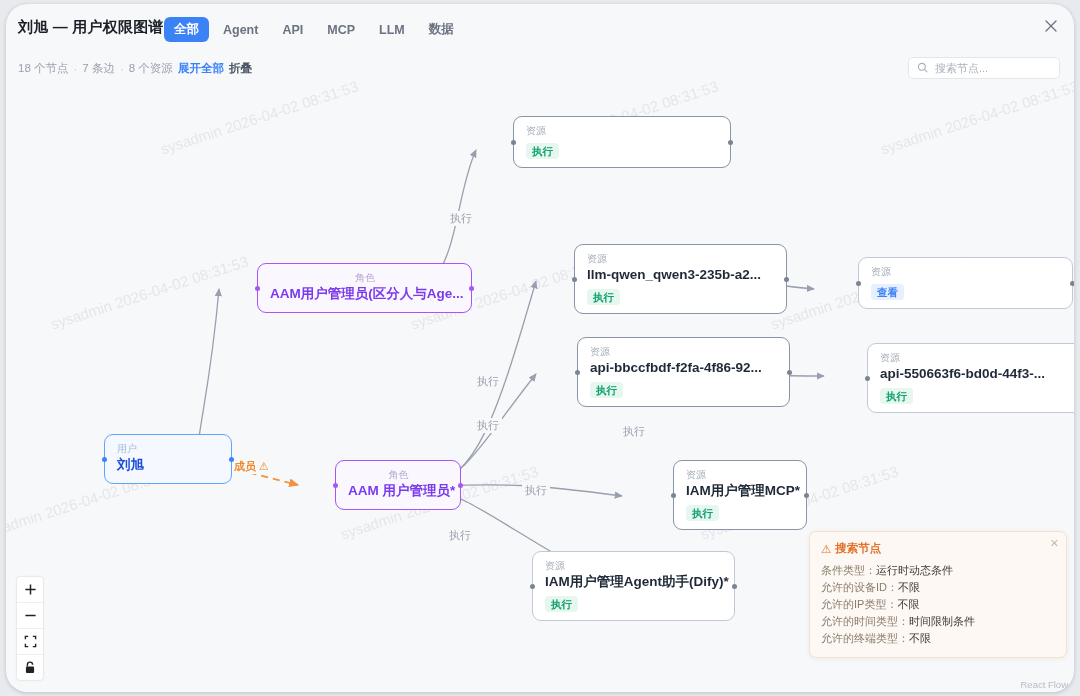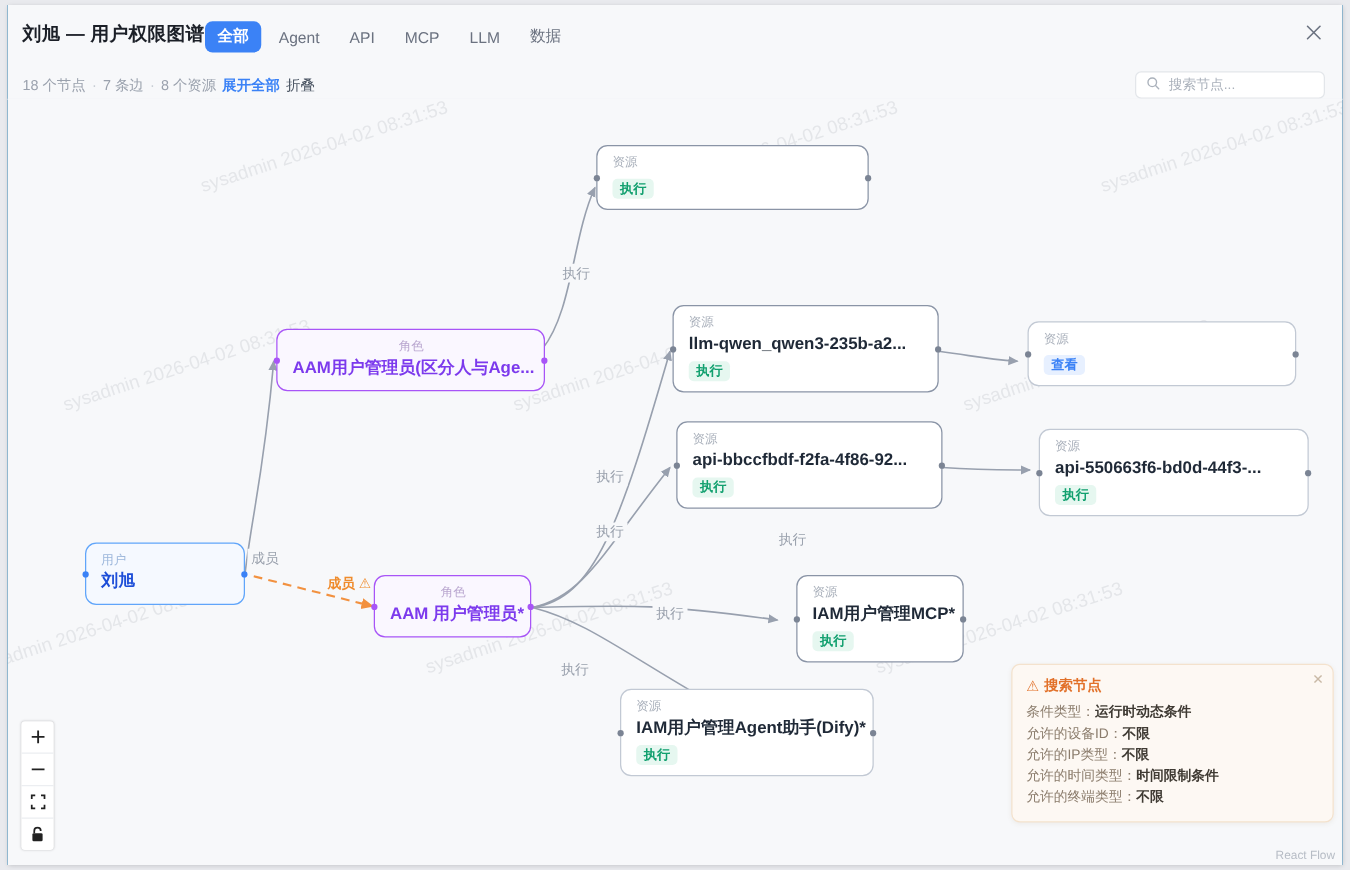--- a/index.html
+++ b/index.html
@@ -4,47 +4,47 @@
 <style>
   html,body{margin:0;padding:0;}
   body{
     width:1080px;height:696px;overflow:hidden;
     background:#e9eaee;
     font-family:"Liberation Sans","DejaVu Sans",sans-serif;
     -webkit-font-smoothing:antialiased;
   }
   .window{
     position:absolute;left:6px;top:4px;width:1068px;height:688px;
-    background:#0369a1;border-radius:0;
+    background:#c4b5fd;border-radius:21px;
     box-shadow:0 1px 4px rgba(0,0,0,.18);
     overflow:hidden;
   }
   
   .header{
     position:absolute;left:0;top:0;width:100%;height:75px;
     background:#f7f8fa;
     border-bottom:1px solid #eceef1;
   }
   .title{
     position:absolute;left:12px;top:14px;
     font-size:15px;font-weight:bold;color:#1b1f27;letter-spacing:.2px;
   }
   .tabs{position:absolute;left:158px;top:13px;display:flex;align-items:center;gap:4px;}
   .tab{
     font-size:12.5px;color:#6b7280;padding:4px 10px;border-radius:6px;
-    cursor:pointer;white-space:nowrap;
+    cursor:pointer;white-space:nowrap;font-weight:bold;
   }
   .tab.active{background:#3b82f6;color:#fff;font-weight:bold;}
   .meta{
     position:absolute;left:12px;top:57px;
     font-size:11.5px;color:#9aa1ad;display:flex;align-items:center;gap:5px;
   }
   .meta .sep{color:#c3c8d0;}
   .meta .link{color:#3b82f6;cursor:pointer;font-weight:bold;}
-  .meta .link2{color:#4b5563;cursor:pointer;font-weight:normal;}
+  .meta .link2{color:#4b5563;cursor:pointer;font-weight:bold;}
   .search{
     position:absolute;right:14px;top:53px;width:152px;height:22px;
     background:#fff;border:1px solid #e3e6ea;border-radius:5px;
     display:flex;align-items:center;gap:5px;padding:0 8px;box-sizing:border-box;
   }
   .search svg{flex:0 0 auto;}
   .search input{
     border:0;outline:0;background:transparent;width:100%;
     font-size:11px;color:#4b5563;font-family:inherit;
   }
@@ -55,21 +55,21 @@
   }
   
   .canvas{
     position:absolute;left:0;top:75px;width:1068px;height:613px;
     background:#f7f8fa;overflow:hidden;
   }
   .canvas svg.edges{position:absolute;left:0;top:0;width:1068px;height:613px;}
   
   .node{
     position:absolute;box-sizing:border-box;border-radius:9px;
-    background:#fff;padding:8px 11px 8px 12px;
+    background:#fff;padding:8px 11px 8px 12px;margin-left:36px;
   }
   .node .kind{font-size:10px;color:#a7aeb9;line-height:12px;margin-bottom:1px;}
   .node .name{font-size:13.5px;font-weight:bold;color:#1f2937;line-height:18px;white-space:nowrap;}
   .node .badge{
     display:inline-block;margin-top:5px;font-size:10.5px;font-weight:bold;
     padding:1px 6px;border-radius:4px;line-height:14px;
   }
   .badge.exec{background:#e6f7f0;color:#12a06f;}
   .badge.view{background:#e7f0ff;color:#3b82f6;}
   .node.resource{border:1.6px solid #8a94a6;}
@@ -98,21 +98,21 @@
     position:absolute;right:7px;bottom:34px;width:258px;
     background:#fdf8f3;border:1px solid #f4e2cd;border-radius:7px;
     padding:9px 11px 10px 11px;box-sizing:border-box;
     box-shadow:0 1px 4px rgba(120,90,40,.08);
   }
   .panel .ptitle{
     font-size:11.5px;font-weight:bold;color:#e2712a;margin-bottom:6px;
     display:flex;align-items:center;gap:4px;
   }
   .panel .prow{font-size:11px;color:#8b7c6c;line-height:17px;white-space:nowrap;}
-  .panel .prow b{color:#3f3a33;font-weight:bold;}
+  .panel .prow b{color:#3f3a33;font-weight:normal;}
   .panel .pclose{
     position:absolute;right:7px;top:5px;font-size:11px;color:#c9b9a6;cursor:pointer;
   }
   
   .controls{
     position:absolute;left:11px;bottom:12px;width:26px;
     background:#fff;border-radius:3px;overflow:hidden;
     box-shadow:0 0 2px rgba(0,0,0,.22);
   }
   .ctrl{
@@ -209,21 +209,21 @@
 
         <path d="M745,202 C775,206 780,208 808,210" marker-end="url(#arrow)"></path>
 
         <path d="M748,295 C778,297 790,297 818,297" marker-end="url(#arrow)"></path>
       </g>
 
       <path d="M197,382 L292,406" fill="none" stroke="#f2913f" stroke-width="1.7" stroke-dasharray="7 5" marker-end="url(#arrowo)"></path>
     </svg>
 
     <div class="elabel" style="left:192px;top:360px;">成员</div>
-    <div class="elabel warn" style="left:225px;top:380px;margin-left:28px;">成员 ⚠</div>
+    <div class="elabel warn" style="left:225px;top:380px;">成员 ⚠</div>
     <div class="elabel" style="left:441px;top:132px;">执行</div>
     <div class="elabel" style="left:468px;top:295px;">执行</div>
     <div class="elabel" style="left:468px;top:339px;">执行</div>
     <div class="elabel" style="left:614px;top:345px;">执行</div>
     <div class="elabel" style="left:516px;top:404px;">执行</div>
     <div class="elabel" style="left:440px;top:449px;">执行</div>
 
     <div class="node resource" style="left:471px;top:37px;width:218px;">
       <div class="kind">资源</div>
       <div class="badge exec">执行</div>

